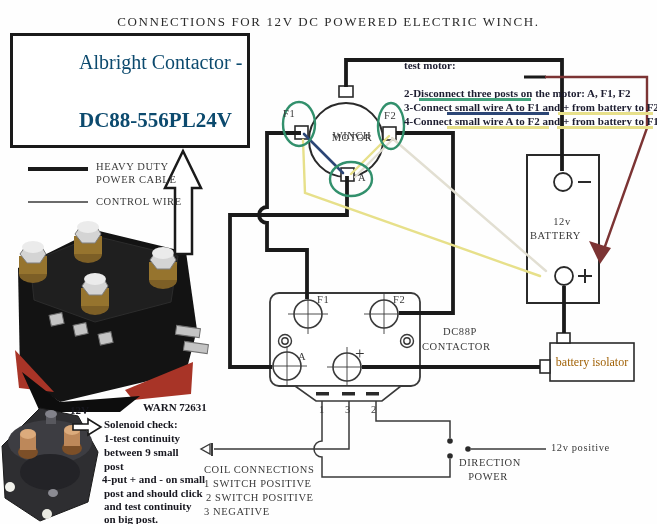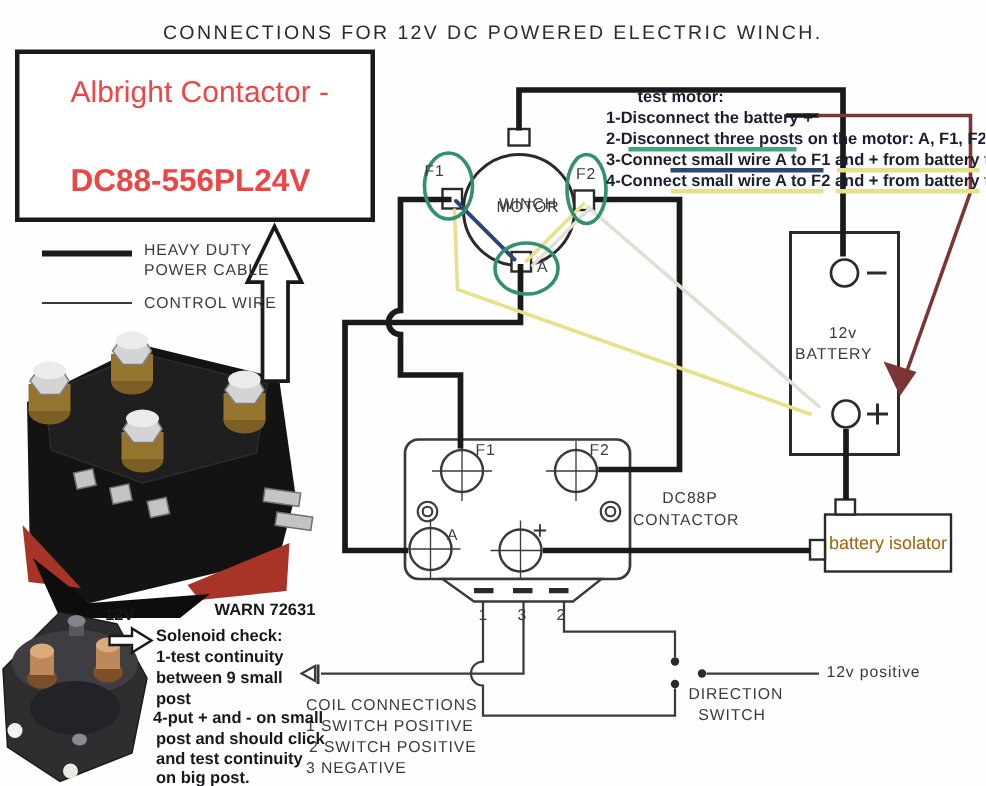--- a/index.html
+++ b/index.html
@@ -1,22 +1,22 @@
 <!DOCTYPE html>
 <html><head>
 <meta charset="utf-8">
 <style>
   html,body{margin:0;padding:0;background:#fff;}
   #stage{position:relative;width:657px;height:524px;background:#fefefe;overflow:hidden;
-         font-family:Liberation Sans, sans-serif;color:#222;}
+         font-family:Liberation Serif, serif;color:#222;}
   .abs{position:absolute;}
   .lbl{position:absolute;white-space:nowrap;color:#a16207;}
   .draft{font-size:10.5px;letter-spacing:0.6px;color:#3a3a3a;}
   .title{font-size:13px;letter-spacing:1.6px;color:#2b2b2b;text-align:center;width:657px;left:0;}
-  .boxline{font-size:20px;color:#ef4444;line-height:29px;}
+  .boxline{font-size:20px;color:#0c4a6e;line-height:29px;margin-left:32px;}
   .boxline.b{font-weight:bold;font-size:21px;}
   .note{font-size:11px;font-weight:bold;color:#1d1d30;line-height:14px;}
   .sol{font-size:11px;font-weight:bold;color:#17171f;}
   .bar{position:absolute;height:3px;}
 </style>
 </head>
 <body>
 
 <div id="stage">
 
@@ -199,22 +199,21 @@
 
   <div class="abs" style="left:10px;top:33px;width:234px;height:109px;border:3px solid #1a1a1a;background:#fff">
     <div class="boxline" style="position:absolute;left:34px;top:12px">Albright Contactor -</div>
     <div class="boxline b" style="position:absolute;left:34px;top:70px">DC88-556PL24V</div>
   </div>
 
   <div class="lbl draft" style="left:96px;top:161px">HEAVY DUTY</div>
   <div class="lbl draft" style="left:96px;top:174px">POWER CABLE</div>
   <div class="lbl draft" style="left:96px;top:196px">CONTROL WIRE</div>
 
-  <div class="lbl note" style="left:425px;top:58px">test motor:</div>
-  <div class="lbl note" style="left:404px;top:72px">1-Disconnect the battery +</div>
+  <div class="lbl note" style="left:404px;top:58px">test motor:</div>
   <div class="lbl note" style="left:404px;top:86px">2-Disconnect three posts on the motor: A, F1, F2</div>
   <div class="lbl note" style="left:404px;top:100px">3-Connect small wire A to F1 and + from battery to F2</div>
   <div class="lbl note" style="left:404px;top:114px">4-Connect small wire A to F2 and + from battery to F1</div>
 
   <div class="bar" style="left:419px;top:98px;width:112px;background:#43a37d"></div>
   <div class="bar" style="left:447px;top:112px;width:102px;background:#2c4676"></div>
   <div class="bar" style="left:558px;top:112px;width:95px;background:#e7e08a"></div>
   <div class="bar" style="left:447px;top:126px;width:102px;background:#e7e08a"></div>
   <div class="bar" style="left:557px;top:126px;width:96px;background:#e7e08a"></div>
 
@@ -238,21 +237,21 @@
   <div class="lbl draft" style="left:319px;top:404px">1</div>
   <div class="lbl draft" style="left:345px;top:404px">3</div>
   <div class="lbl draft" style="left:371px;top:404px">2</div>
 
   <div class="lbl draft" style="left:204px;top:464px">COIL CONNECTIONS</div>
   <div class="lbl draft" style="left:204px;top:478px">1 SWITCH POSITIVE</div>
   <div class="lbl draft" style="left:206px;top:492px">2 SWITCH POSITIVE</div>
   <div class="lbl draft" style="left:204px;top:506px">3 NEGATIVE</div>
 
   <div class="lbl draft" style="left:459px;top:457px;width:58px;text-align:center">DIRECTION</div>
-  <div class="lbl draft" style="left:459px;top:471px;width:58px;text-align:center">SWITCH</div>
+  <div class="lbl draft" style="left:459px;top:471px;width:58px;text-align:center">POWER</div>
   <div class="lbl draft" style="left:551px;top:442px">12v positive</div>
 
   <div class="lbl sol" style="left:70px;top:404px">12V</div>
   <div class="lbl sol" style="left:143px;top:401px">WARN 72631</div>
   <div class="lbl sol" style="left:104px;top:418px">Solenoid check:</div>
   <div class="lbl sol" style="left:104px;top:432px">1-test continuity</div>
   <div class="lbl sol" style="left:104px;top:446px">between 9 small</div>
   <div class="lbl sol" style="left:104px;top:460px">post</div>
   <div class="lbl sol" style="left:102px;top:473px">4-put + and - on small</div>
   <div class="lbl sol" style="left:104px;top:487px">post and should click</div>

